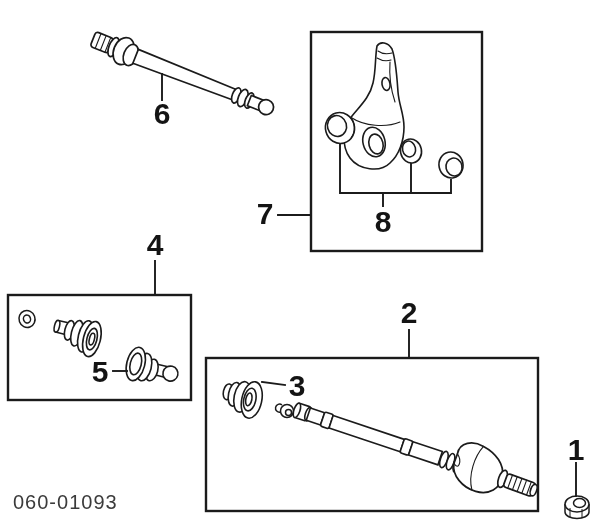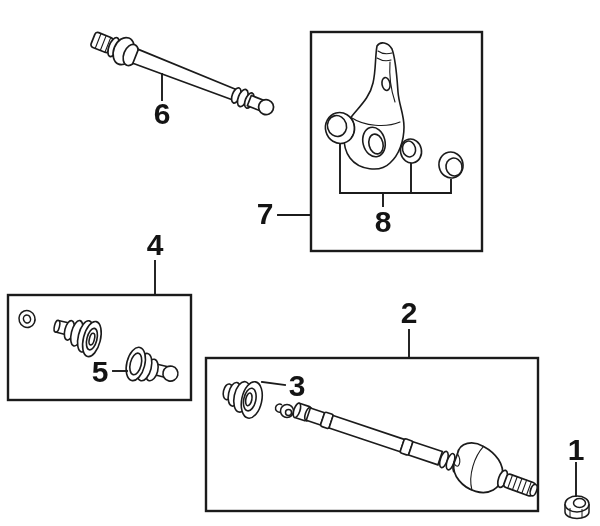--- a/index.html
+++ b/index.html
@@ -163,13 +163,14 @@
 
   <div class="callout" style="left:576px;top:450px">1</div>
   <div class="callout" style="left:409px;top:313px">2</div>
   <div class="callout" style="left:297px;top:386px">3</div>
   <div class="callout" style="left:155px;top:245px">4</div>
   <div class="callout" style="left:100px;top:372px">5</div>
   <div class="callout" style="left:162px;top:114px">6</div>
   <div class="callout" style="left:265px;top:214px">7</div>
   <div class="callout" style="left:383px;top:222px">8</div>
 
+  <div class="part-code">060-01093</div>
 </div>
 
 </body></html>

